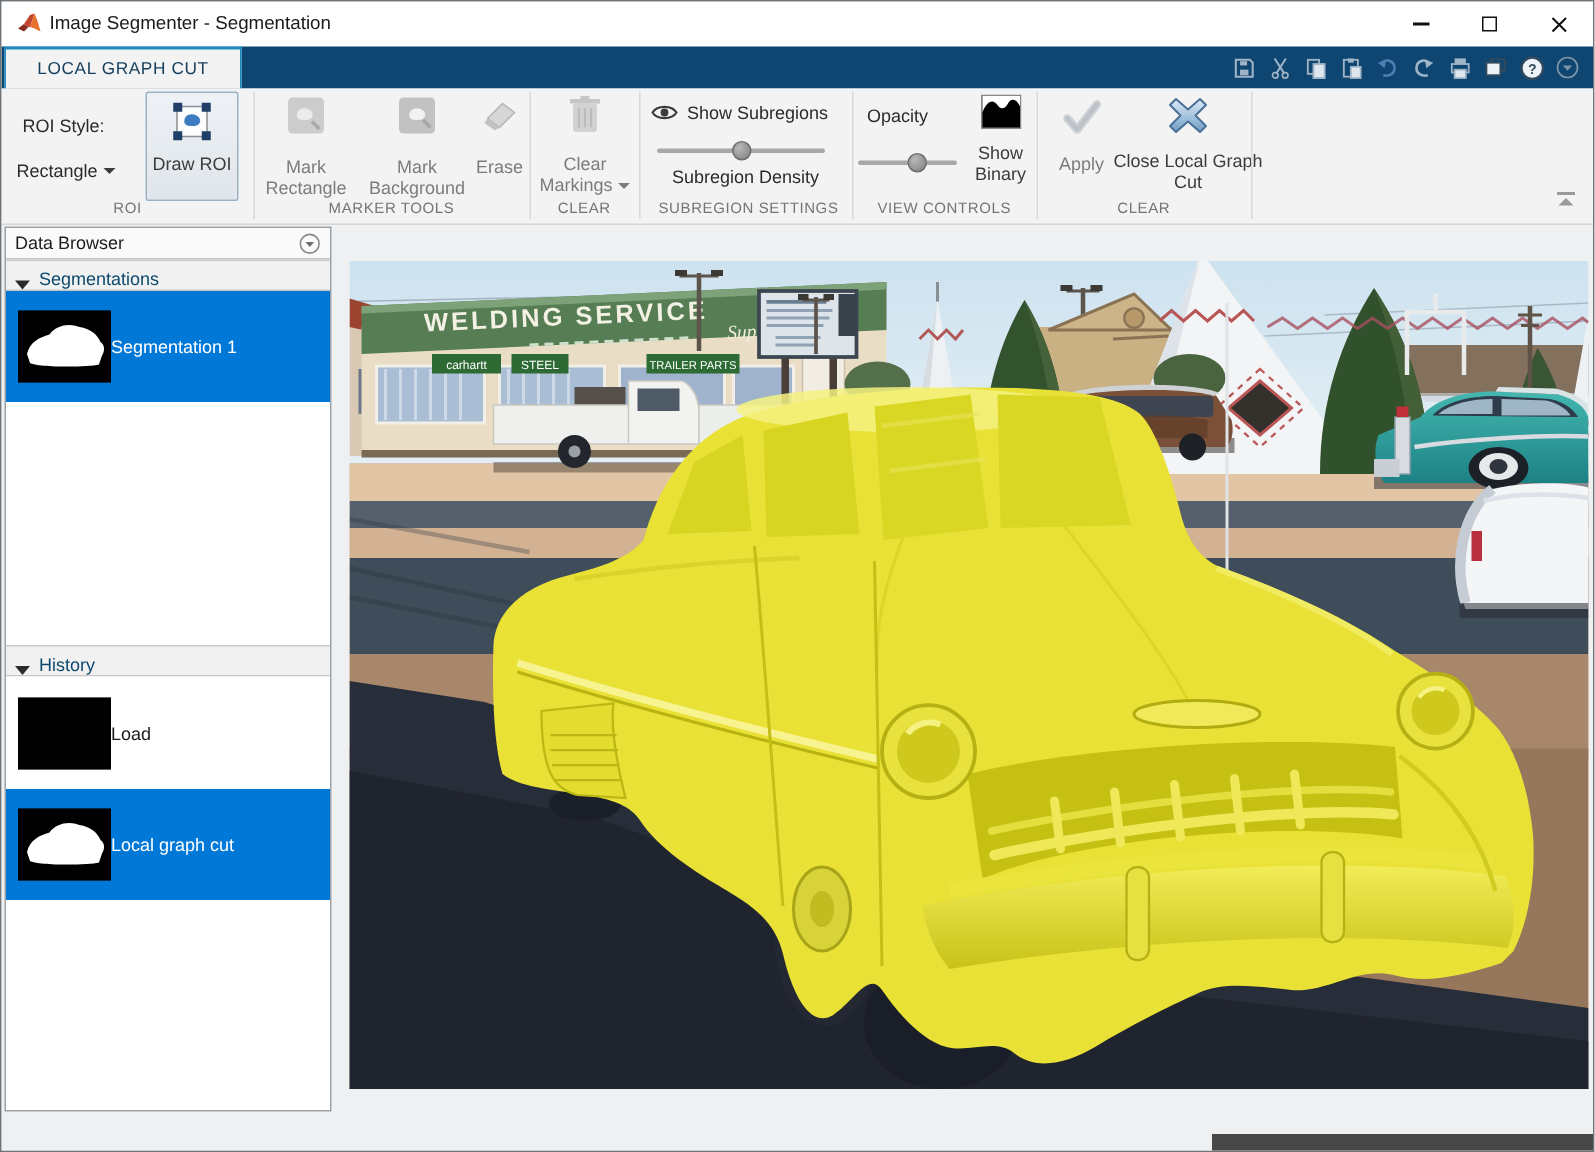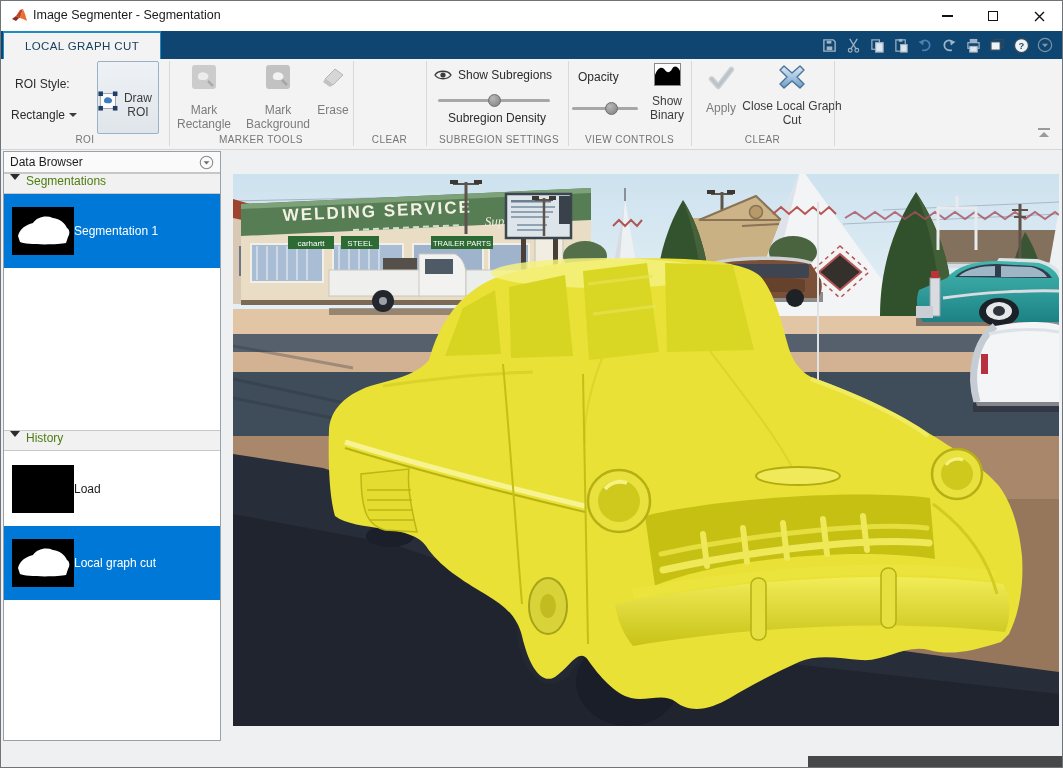--- a/index.html
+++ b/index.html
@@ -16,28 +16,28 @@
   .qat{right:8px;top:3px;height:22px;display:flex;gap:6px;align-items:center;}
   .qat .qi{width:18px;height:18px;display:flex;align-items:center;justify-content:center;}
   
   .ribbon{left:0;top:58px;width:100%;height:91px;background:#f3f3f3;border-bottom:1px solid #d6d6d6;}
   .vsep{top:2px;width:1px;height:85px;background:#d9d9d9;}
   .seclabel{font-size:10px;color:#757575;letter-spacing:.4px;text-align:center;}
   .rlabel{font-size:12px;color:#2b2b2b;}
   .btnlabel{font-size:12px;color:#3c3c3c;text-align:center;line-height:14px;}
   .disabled-label{color:#7c7c7c;}
   .tri-down{display:inline-block;width:0;height:0;border-left:4px solid transparent;border-right:4px solid transparent;border-top:4px solid #3c3c3c;margin-left:4px;vertical-align:middle;}
-  .drawroi{left:96px;top:2px;width:62px;height:73px;background:linear-gradient(#eef2f6,#dfe5ea);border:1px solid #9ab2c6;border-radius:2px;display:flex;flex-direction:row;align-items:center;padding-top:6px;}
+  .drawroi{left:96px;top:2px;width:62px;height:73px;background:linear-gradient(#eef2f6,#dfe5ea);border:1px solid #9ab2c6;border-radius:2px;display:flex;flex-direction:column;align-items:center;padding-top:6px;}
   .slider-track{height:3px;background:#a7a7a7;border-radius:2px;}
   .slider-thumb{position:absolute;top:-5px;width:13px;height:13px;border-radius:50%;background:radial-gradient(circle at 35% 30%,#b8b8b8,#7f7f7f);border:1px solid #6c6c6c;}
   
   .main{left:0;top:149px;width:100%;height:619px;background:#eef0f1;}
   .panel{left:2px;top:1px;width:218px;height:590px;background:#ffffff;border:1px solid #9aa0a6;}
   .panel-header{left:0;top:0;width:100%;height:21px;background:#fafafa;border-bottom:1px solid #c3c7cb;display:flex;align-items:center;padding-left:6px;font-size:12px;color:#1c1c1c;}
-  .sechead{width:100%;height:21px;background:#f1f1f1;border-top:1px solid #c8c8c8;border-bottom:1px solid #c8c8c8;display:flex;align-items:flex-start;padding-left:6px;font-size:12px;color:#4d7c0f;gap:6px;}
+  .sechead{width:100%;height:21px;background:#f1f1f1;border-top:1px solid #c8c8c8;border-bottom:1px solid #c8c8c8;display:flex;align-items:flex-end;padding-left:6px;font-size:12px;color:#0c4a6e;gap:6px;}
   .tri-sec{width:0;height:0;border-left:5px solid transparent;border-right:5px solid transparent;border-top:6px solid #2b2b2b;}
   .lrow{width:100%;height:74px;display:flex;align-items:center;padding-left:8px;gap:0;font-size:12px;color:#1c1c1c;}
   .lrow.sel{background:#0078d7;color:#ffffff;}
   .thumb{width:62px;height:48px;background:#000;flex:0 0 auto;}
   .strip-bottom{left:807px;top:755px;width:256px;height:13px;background:#474747;}
   .collapse{right:10px;top:125px;width:16px;height:14px;}
 </style>
 </head>
 <body>
 
@@ -174,20 +174,29 @@
     <div class="abs" style="left:312px;top:4px;width:40px;text-align:center">
       <svg width="28" height="28" viewBox="0 0 28 28">
           <path d="M6,16 L16,6 L24,12 L14,22 Z" fill="#d6d6d6" stroke="#b5b5b5"></path>
           <path d="M6,16 L14,22 L11,24 L4,19 Z" fill="#c2c2c2"></path>
         </svg>
       <div class="btnlabel disabled-label" style="margin-top:8px">Erase</div>
     </div>
     <div class="abs seclabel" style="left:168px;top:75px;width:184px">MARKER TOOLS</div>
     <div class="abs vsep" style="left:352px"></div>
 
+    <div class="abs" style="left:356px;top:4px;width:66px;text-align:center">
+      <svg width="24" height="28" viewBox="0 0 24 28">
+          <rect x="4" y="6" width="16" height="19" rx="2" fill="#d2d2d2"></rect>
+          <rect x="2" y="3" width="20" height="3" fill="#c6c6c6"></rect>
+          <rect x="9" y="1" width="6" height="2" fill="#c6c6c6"></rect>
+          <path d="M8,9 V22 M12,9 V22 M16,9 V22" stroke="#bcbcbc" stroke-width="1.5"></path>
+        </svg>
+      <div class="btnlabel disabled-label" style="margin-top:6px"><span>Clear Markings</span><span class="tri-down" style="border-top-color:#7c7c7c"></span></div>
+    </div>
     <div class="abs seclabel" style="left:352px;top:75px;width:73px">CLEAR</div>
     <div class="abs vsep" style="left:425px"></div>
 
     <div class="abs" style="left:433px;top:9px;display:flex;align-items:center;gap:6px">
       <svg width="18" height="12" viewBox="0 0 18 12">
           <path d="M1,6 C4,1 14,1 17,6 C14,11 4,11 1,6 Z" fill="none" stroke="#3c3c3c" stroke-width="1.4"></path>
           <circle cx="9" cy="6" r="2.6" fill="#3c3c3c"></circle>
         </svg>
       <span class="rlabel">Show Subregions</span>
     </div>

